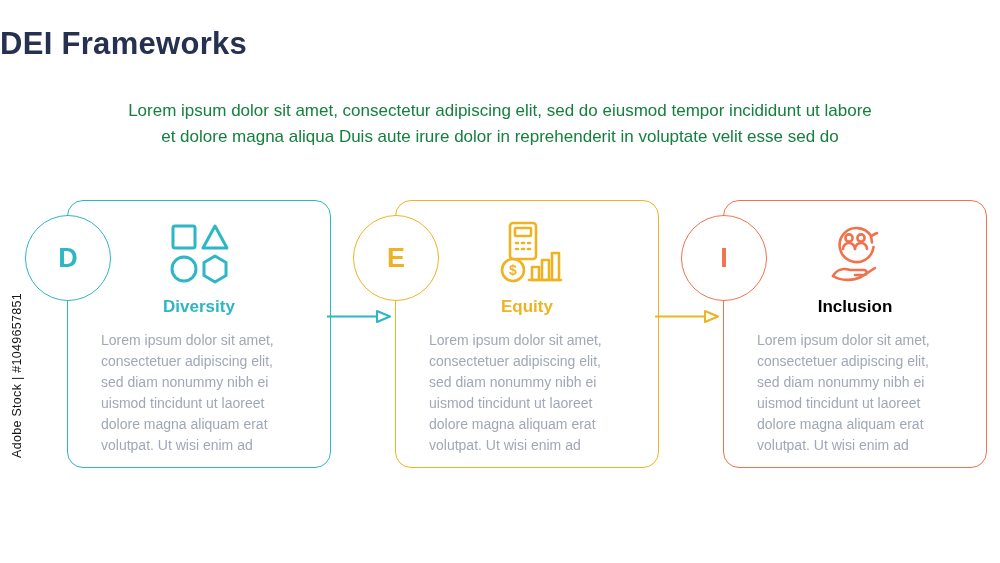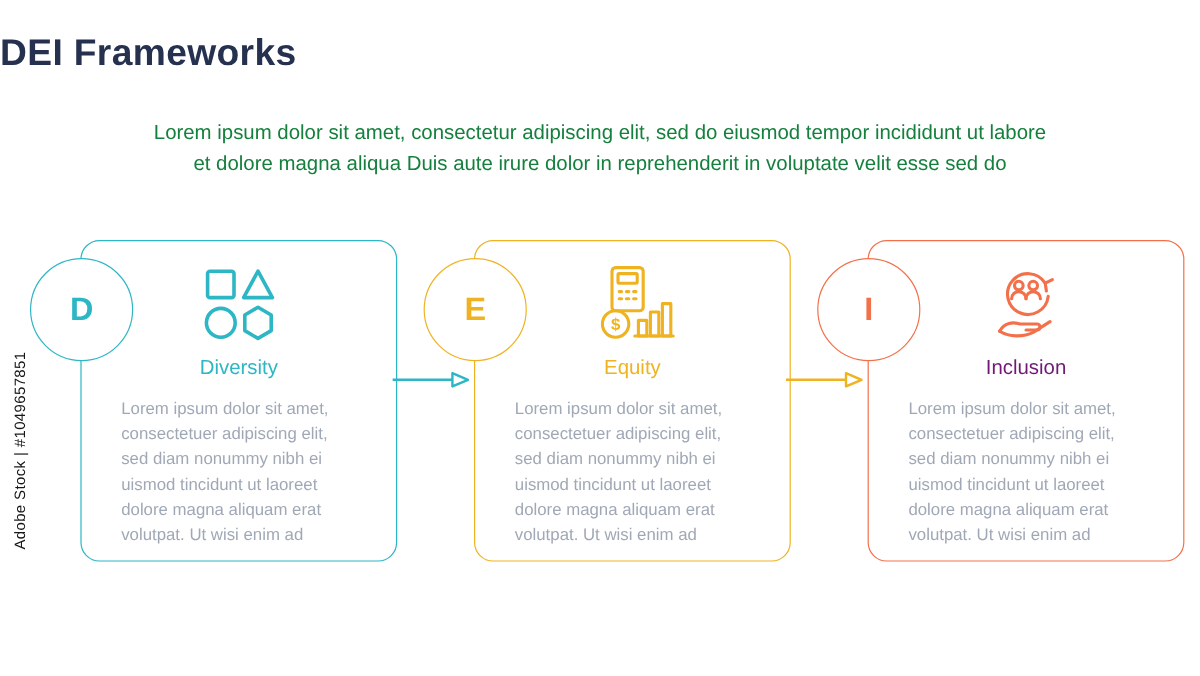--- a/index.html
+++ b/index.html
@@ -93,26 +93,26 @@
 
   .icon-wrap {
     height: 84px;
     display: flex;
     align-items: center;
     justify-content: center;
   }
 
   .card-title {
     font-size: 17px;
-    font-weight: normal;
+    font-weight: bold;
     margin-top: 2px;
   }
   .card-diversity .card-title { color: #2db6c3; }
   .card-equity    .card-title { color: #efb322; text-align: right; }
-  .card-inclusion .card-title { color: #701a75; }
+  .card-inclusion .card-title { color: #000000; }
 
   .card-body {
     margin-top: 13px;
     width: 196px;
     font-size: 14px;
     line-height: 1.5;
     color: #a0a8b6;
     white-space: pre-line;
     text-align: left;
   }

